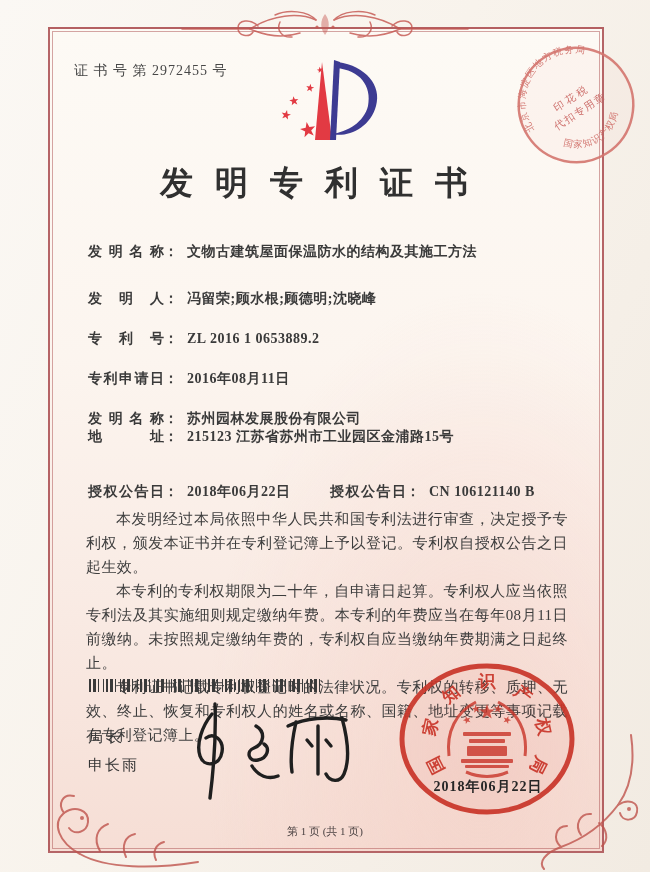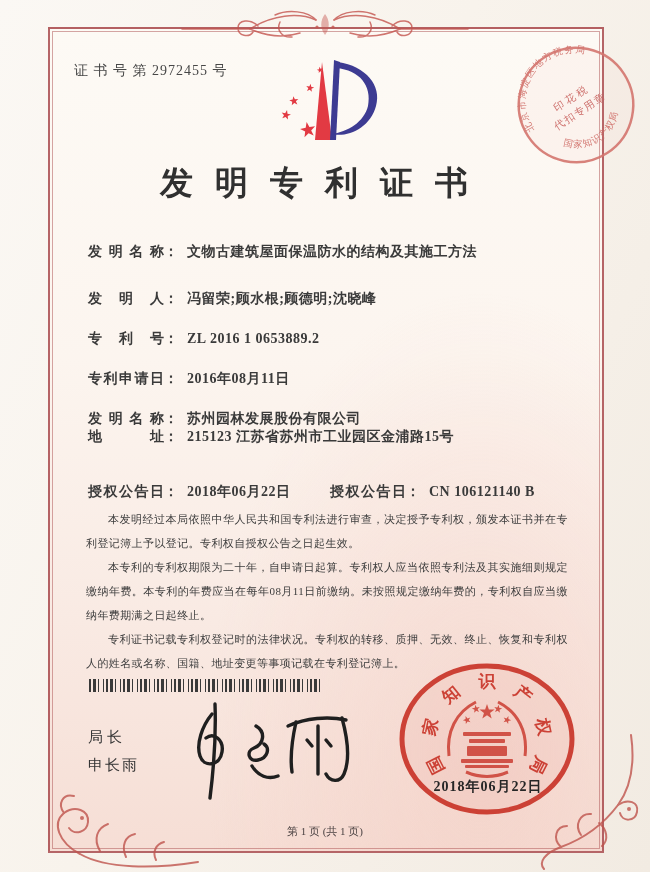--- a/index.html
+++ b/index.html
@@ -19,21 +19,21 @@
   .frame::before{content:"";position:absolute;inset:2px;border:1px solid rgba(178,92,92,.55);}
   .abs{position:absolute;}
   .cert-no{left:74px;top:62px;font-size:14px;letter-spacing:1px;color:#474747;z-index:2;}
   .logo{left:268px;top:56px;width:120px;height:92px;z-index:2;}
   .title{left:0;top:161px;width:100%;text-align:center;font-size:33px;font-weight:600;
          letter-spacing:22px;box-sizing:border-box;color:#303030;z-index:2;}
   .frow{left:88px;width:500px;font-size:14px;color:#3a3a3a;z-index:2;white-space:nowrap;font-weight:bold;}
   .flabel{display:inline-block;width:76px;text-align:justify;text-align-last:justify;vertical-align:top;}
   .fvalue{margin-left:9px;letter-spacing:.5px;}
   .fpair2{position:absolute;left:242px;top:0;white-space:nowrap;}
-  .paras{left:86px;top:507px;width:482px;font-size:11px;line-height:24px;color:#3d3d3d;z-index:2;
+  .paras{left:86px;top:507px;width:482px;font-size:15px;line-height:24px;color:#3d3d3d;z-index:2;
          text-align:justify;letter-spacing:.4px;}
   .paras p{margin:0;text-indent:2em;}
   .barcode{left:89px;top:679px;width:233px;height:13px;z-index:2;
     background:repeating-linear-gradient(90deg,
       #3a3a3a 0,#3a3a3a 2px,transparent 2px,transparent 4px,
       #3a3a3a 4px,#3a3a3a 7px,transparent 7px,transparent 9px,
       #3a3a3a 9px,#3a3a3a 10px,transparent 10px,transparent 14px,
       #3a3a3a 14px,#3a3a3a 15px,transparent 15px,transparent 17px);}
   .director-title{left:88px;top:728px;font-size:15px;letter-spacing:4px;color:#343434;z-index:2;text-align:right;}
   .director-name{left:88px;top:756px;font-size:15px;letter-spacing:2px;color:#343434;z-index:2;}

